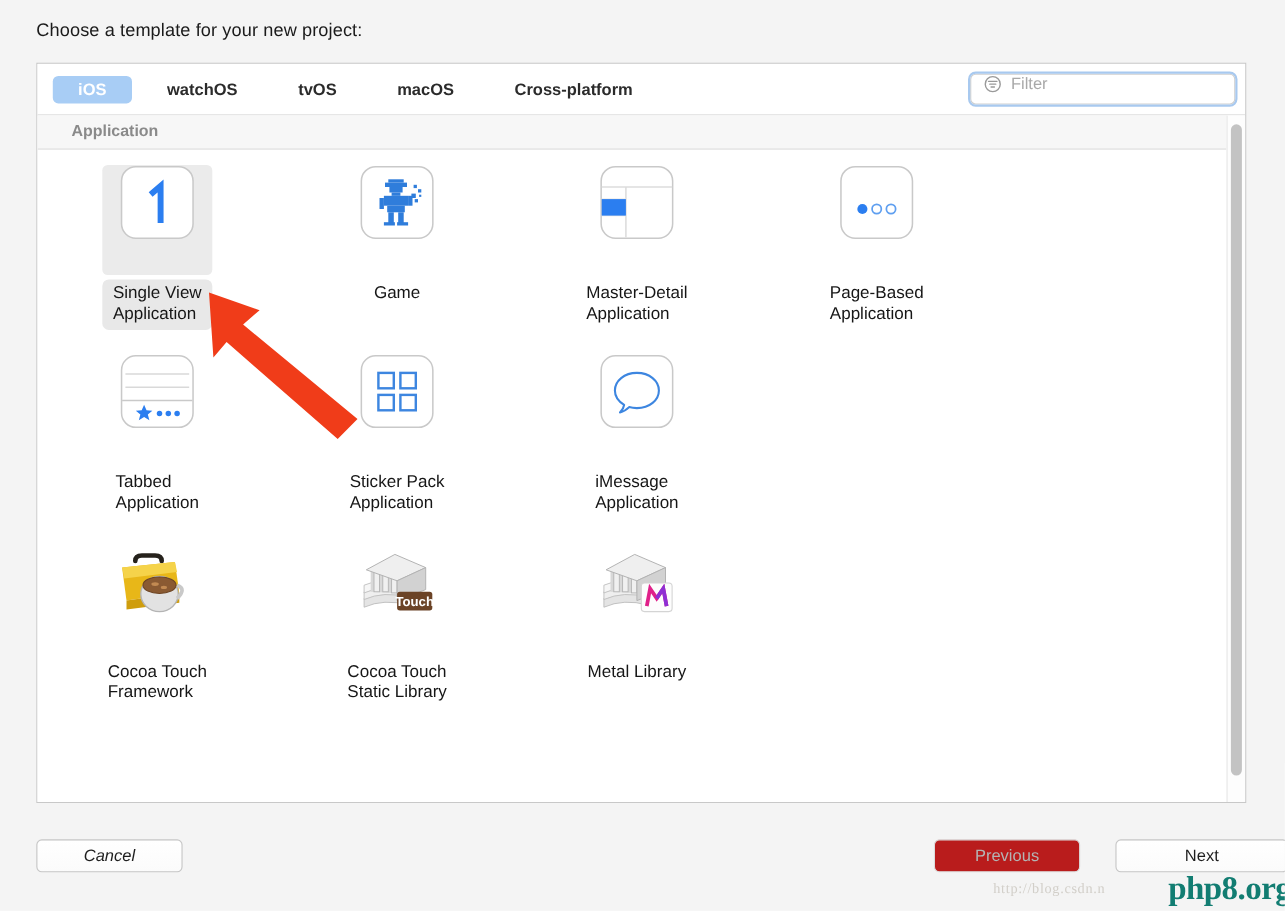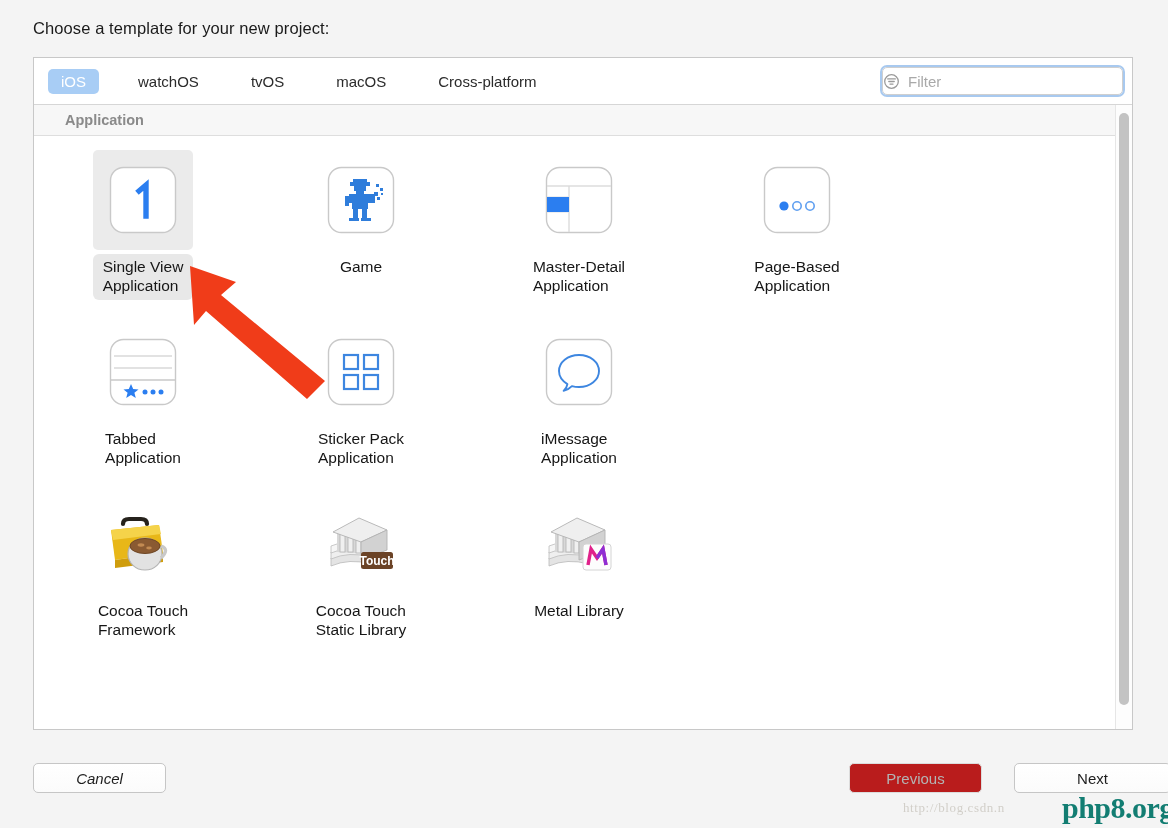--- a/index.html
+++ b/index.html
@@ -46,25 +46,26 @@
     position: absolute;
     left: 14px; top: 0;
     height: 47px;
     display: flex;
     align-items: center;
     gap: 0px;
   }
   .tab {
     font-size: 15px;
     color: #2b2b2b;
-    padding: 4px 13px;
+    padding: 4px 23px;
     border-radius: 5px;
-    margin-right: 26px;
+    margin-right: 9px;
     white-space: nowrap;
     cursor: default;
+    font-weight: bold;
   }
   .tab.active {
     background: #a8cdf5;
     color: #ffffff;
   }
 
   .filter-wrap {
     position: absolute;
     right: 7px; top: 7px;
     width: 245px; height: 32px;
@@ -77,22 +78,21 @@
     box-sizing: border-box;
   }
   .filter-box {
     position: absolute;
     left: 2px; top: 2px; right: 2px; bottom: 2px;
     background: #fff;
     border: 1px solid #cfcfcf;
     border-radius: 5px;
     box-sizing: border-box;
     display: flex;
-    align-items: center;
-    padding-left: 0;
+    padding-left: 11px;
   }
   .filter-icon { width: 17px; height: 17px; flex: 0 0 auto; }
   .filter-placeholder {
     font-size: 15px;
     color: #a9a9a9;
     margin-left: 8px;
   }
 
   
   .body-area {
@@ -134,21 +134,20 @@
     padding-bottom: 8px;
     display: flex;
     flex-direction: column;
     align-items: center;
     cursor: default;
   }
   .thumb-hit {
     width: 100px;
     height: 100px;
     display: flex;
-    align-items: center;
     justify-content: center;
     border-radius: 5px;
     text-decoration: underline;
   }
   .cell.selected .thumb-hit { background: #ebebeb; }
   .label {
     margin-top: 4px;
     text-align: left;
     font-size: 15.5px;
     line-height: 1.25;

